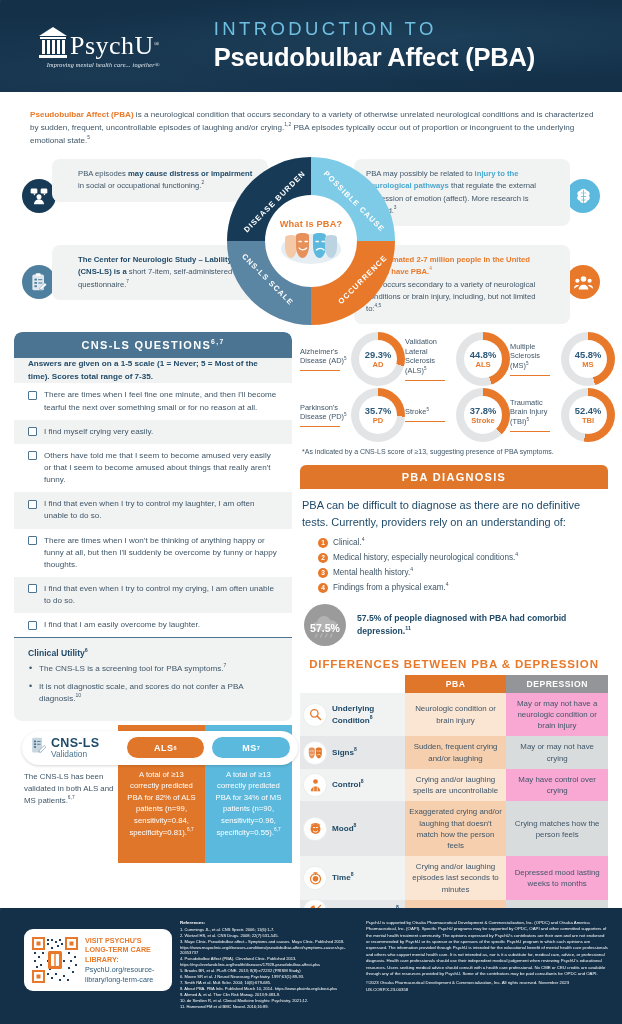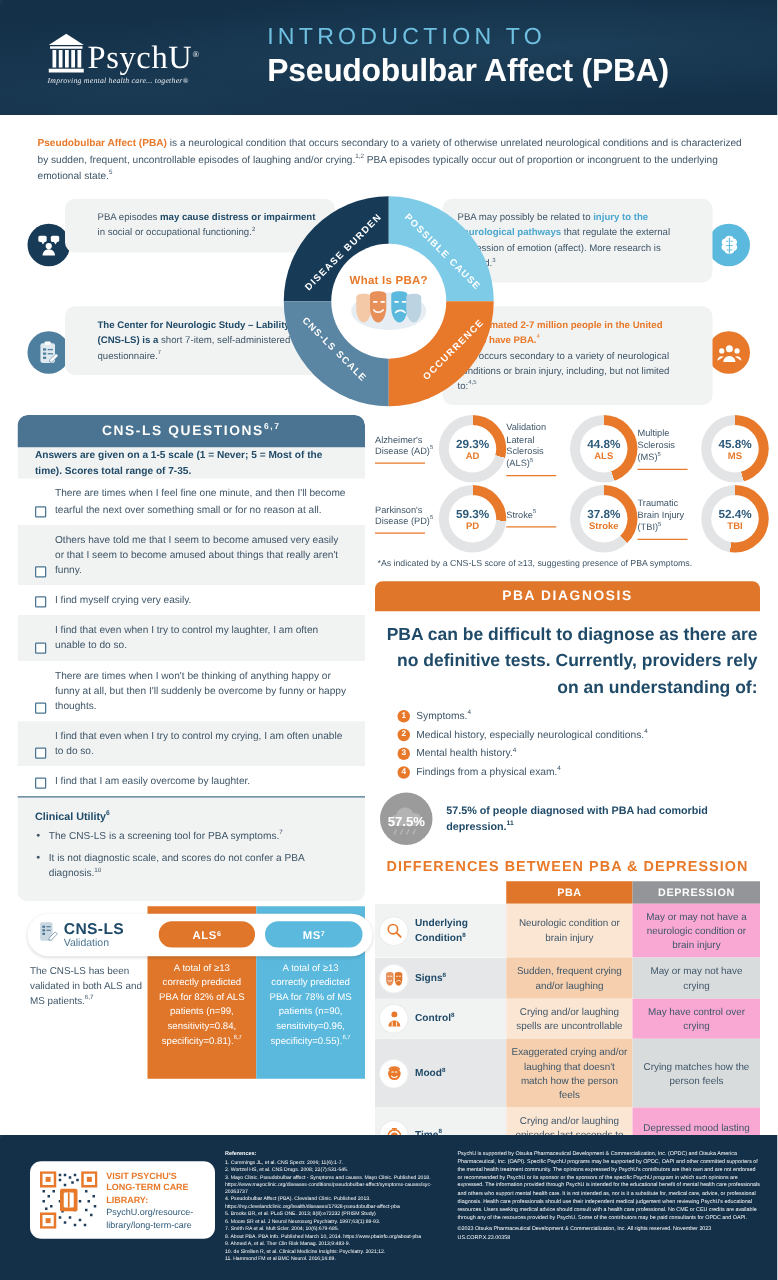--- a/index.html
+++ b/index.html
@@ -25,21 +25,21 @@
     background:
       linear-gradient(120deg, rgba(255,255,255,0.035) 0 2px, transparent 2px 70px),
       linear-gradient(60deg, rgba(255,255,255,0.03) 0 1px, transparent 1px 58px),
       radial-gradient(ellipse at 72% 40%, rgba(96,160,200,0.13), transparent 58%),
       radial-gradient(ellipse at 18% 80%, rgba(120,180,220,0.07), transparent 60%);
     pointer-events:none;
   }
   .logo-wrap {
     position: relative;
     margin-left: 38px;
-    display: flex; flex-direction: column; align-items: flex-start;
+    display: flex; flex-direction: column; align-items: flex-end;
     z-index: 2;
   }
   .logo-row { display: flex; align-items: flex-end; gap: 2px; }
   .logo-temple { width: 30px; height: 34px; position: relative; }
   .logo-text {
     color: #ffffff;
     font-family: "Liberation Serif", serif;
     font-size: 22px;
     letter-spacing: 0.5px;
     line-height: 1;
@@ -146,21 +146,21 @@
     background: #4a7491; color: #ffffff;
     text-align: center; font-size: 11px; font-weight: bold;
     letter-spacing: 1.3px; padding: 7px 0 7px 0;
     border-radius: 8px 8px 0 0;
   }
   .panel-intro {
     background: #f1f2f2; color: #1f4a68; font-weight: bold;
     font-size: 8.1px; line-height: 1.55; padding: 0 14px;
   }
   .q-row {
-    display: flex; gap: 7px; align-items: flex-end;
+    display: flex; gap: 7px; align-items: flex-start;
     padding: 6px 14px; font-size: 8.1px; line-height: 1.5; color: #3f5668;
   }
   .q-row:nth-child(odd) { background: #ffffff; }
   .q-row:nth-child(even){ background: #f1f2f2; }
   .chk {
     width: 9px; height: 9px; flex: 0 0 9px;
     border: 1.3px solid #4a7491; border-radius: 1px; background: #fff;
     margin-top: 1.5px;
   }
   .util {
@@ -231,21 +231,21 @@
     font-size:7px; color:#3f5668; margin-top:6px; padding-left:2px;
   }
 
   
   .diag-head {
     background:#e0762a; color:#fff; text-align:center; font-weight:bold;
     font-size:11px; letter-spacing:1.3px; padding:6px 0;
     border-radius:6px 6px 0 0; margin-top: 10px;
   }
   .diag-body { padding: 8px 2px 0 2px; }
-  .diag-lead { color:#1f4a68; font-weight:bold; font-size:14px; line-height:1.5;text-align:right; }
+  .diag-lead { color:#1f4a68; font-weight:normal; font-size:11px; line-height:1.5; }
   .diag-list { list-style:none; margin-top:7px; padding-left: 16px; }
   .diag-list li {
     display:flex; align-items:flex-start; gap:5px;
     font-size:8.2px; color:#3f5668; margin-bottom:3.5px; line-height:1.4;
   }
   .num-badge {
     flex:0 0 10px; width:10px; height:10px; border-radius:50%;
     background:#e8792a; color:#fff; font-size:6.6px; font-weight:bold;
     display:flex; align-items:center; justify-content:center; margin-top:.5px;
   }
@@ -470,25 +470,25 @@
         </div>
         <div class="panel-intro">Answers are given on a 1-5 scale (1 = Never; 5 = Most of the time). Scores total range of 7-35.</div>
 
         <div class="q-list">
           <div class="q-row">
             <span class="chk"></span>
             <span>There are times when I feel fine one minute, and then I'll become tearful the next over something small or for no reason at all.</span>
           </div>
           <div class="q-row">
             <span class="chk"></span>
-            <span>Others have told me that I seem to become amused very easily or that I seem to become amused about things that really aren't funny.</span>
+            <span>I find myself crying very easily.</span>
           </div>
           <div class="q-row">
             <span class="chk"></span>
-            <span>I find myself crying very easily.</span>
+            <span>Others have told me that I seem to become amused very easily or that I seem to become amused about things that really aren't funny.</span>
           </div>
           <div class="q-row">
             <span class="chk"></span>
             <span>I find that even when I try to control my laughter, I am often unable to do so.</span>
           </div>
           <div class="q-row">
             <span class="chk"></span>
             <span>There are times when I won't be thinking of anything happy or funny at all, but then I'll suddenly be overcome by funny or happy thoughts.</span>
           </div>
           <div class="q-row">
@@ -515,21 +515,21 @@
           </ul>
         </div>
       </div>
 
       <div class="validation">
         <div class="val-cols">
           <div class="val-col als">
             <span>A total of ≥13 correctly predicted PBA for 82% of ALS patients (n=99, sensitivity=0.84, specificity=0.81).</span><sup>6,7</sup>
           </div>
           <div class="val-col ms">
-            <span>A total of ≥13 correctly predicted PBA for 78% of MS patients (n=90, sensitivity=0.96, specificity=0.55).</span><sup>6,7</sup>
+            <span>A total of ≥13 correctly predicted PBA for 34% of MS patients (n=90, sensitivity=0.96, specificity=0.55).</span><sup>6,7</sup>
           </div>
         </div>
 
         <div class="val-left">
           <span>The CNS-LS has been validated in both ALS and MS patients.</span><sup>6,7</sup>
         </div>
 
         <div class="val-pill">
           <div class="val-brand">
             <span>
@@ -599,21 +599,21 @@
             </div>
           </div>
         </div>
 
         <div class="donut-item">
           <div class="donut-label">
             <span>Parkinson's Disease (PD)</span><sup>5</sup>
           </div>
           <div class="donut" style="background: conic-gradient(#e8792a 0 26%, #e3e4e5 26% 100%);">
             <div class="hole">
-              <div class="pct">59.3%</div>
+              <div class="pct">35.7%</div>
               <div class="nm">PD</div>
             </div>
           </div>
         </div>
 
         <div class="donut-item">
           <div class="donut-label">
             <span>Stroke</span><sup>5</sup>
           </div>
           <div class="donut" style="background: conic-gradient(#e8792a 0 37.8%, #e3e4e5 37.8% 100%);">
@@ -638,21 +638,21 @@
       </div>
 
       <div class="donut-note">*As indicated by a CNS-LS score of ≥13, suggesting presence of PBA symptoms.</div>
 
       <div class="diag-head">PBA DIAGNOSIS</div>
       <div class="diag-body">
         <div class="diag-lead">PBA can be difficult to diagnose as there are no definitive tests. Currently, providers rely on an understanding of:</div>
         <ul class="diag-list">
           <li>
             <span class="num-badge">1</span>
-            <span><span>Symptoms.</span><sup>4</sup></span>
+            <span><span>Clinical.</span><sup>4</sup></span>
           </li>
           <li>
             <span class="num-badge">2</span>
             <span><span>Medical history, especially neurological conditions.</span><sup>4</sup></span>
           </li>
           <li>
             <span class="num-badge">3</span>
             <span><span>Mental health history.</span><sup>4</sup></span>
           </li>
           <li>

